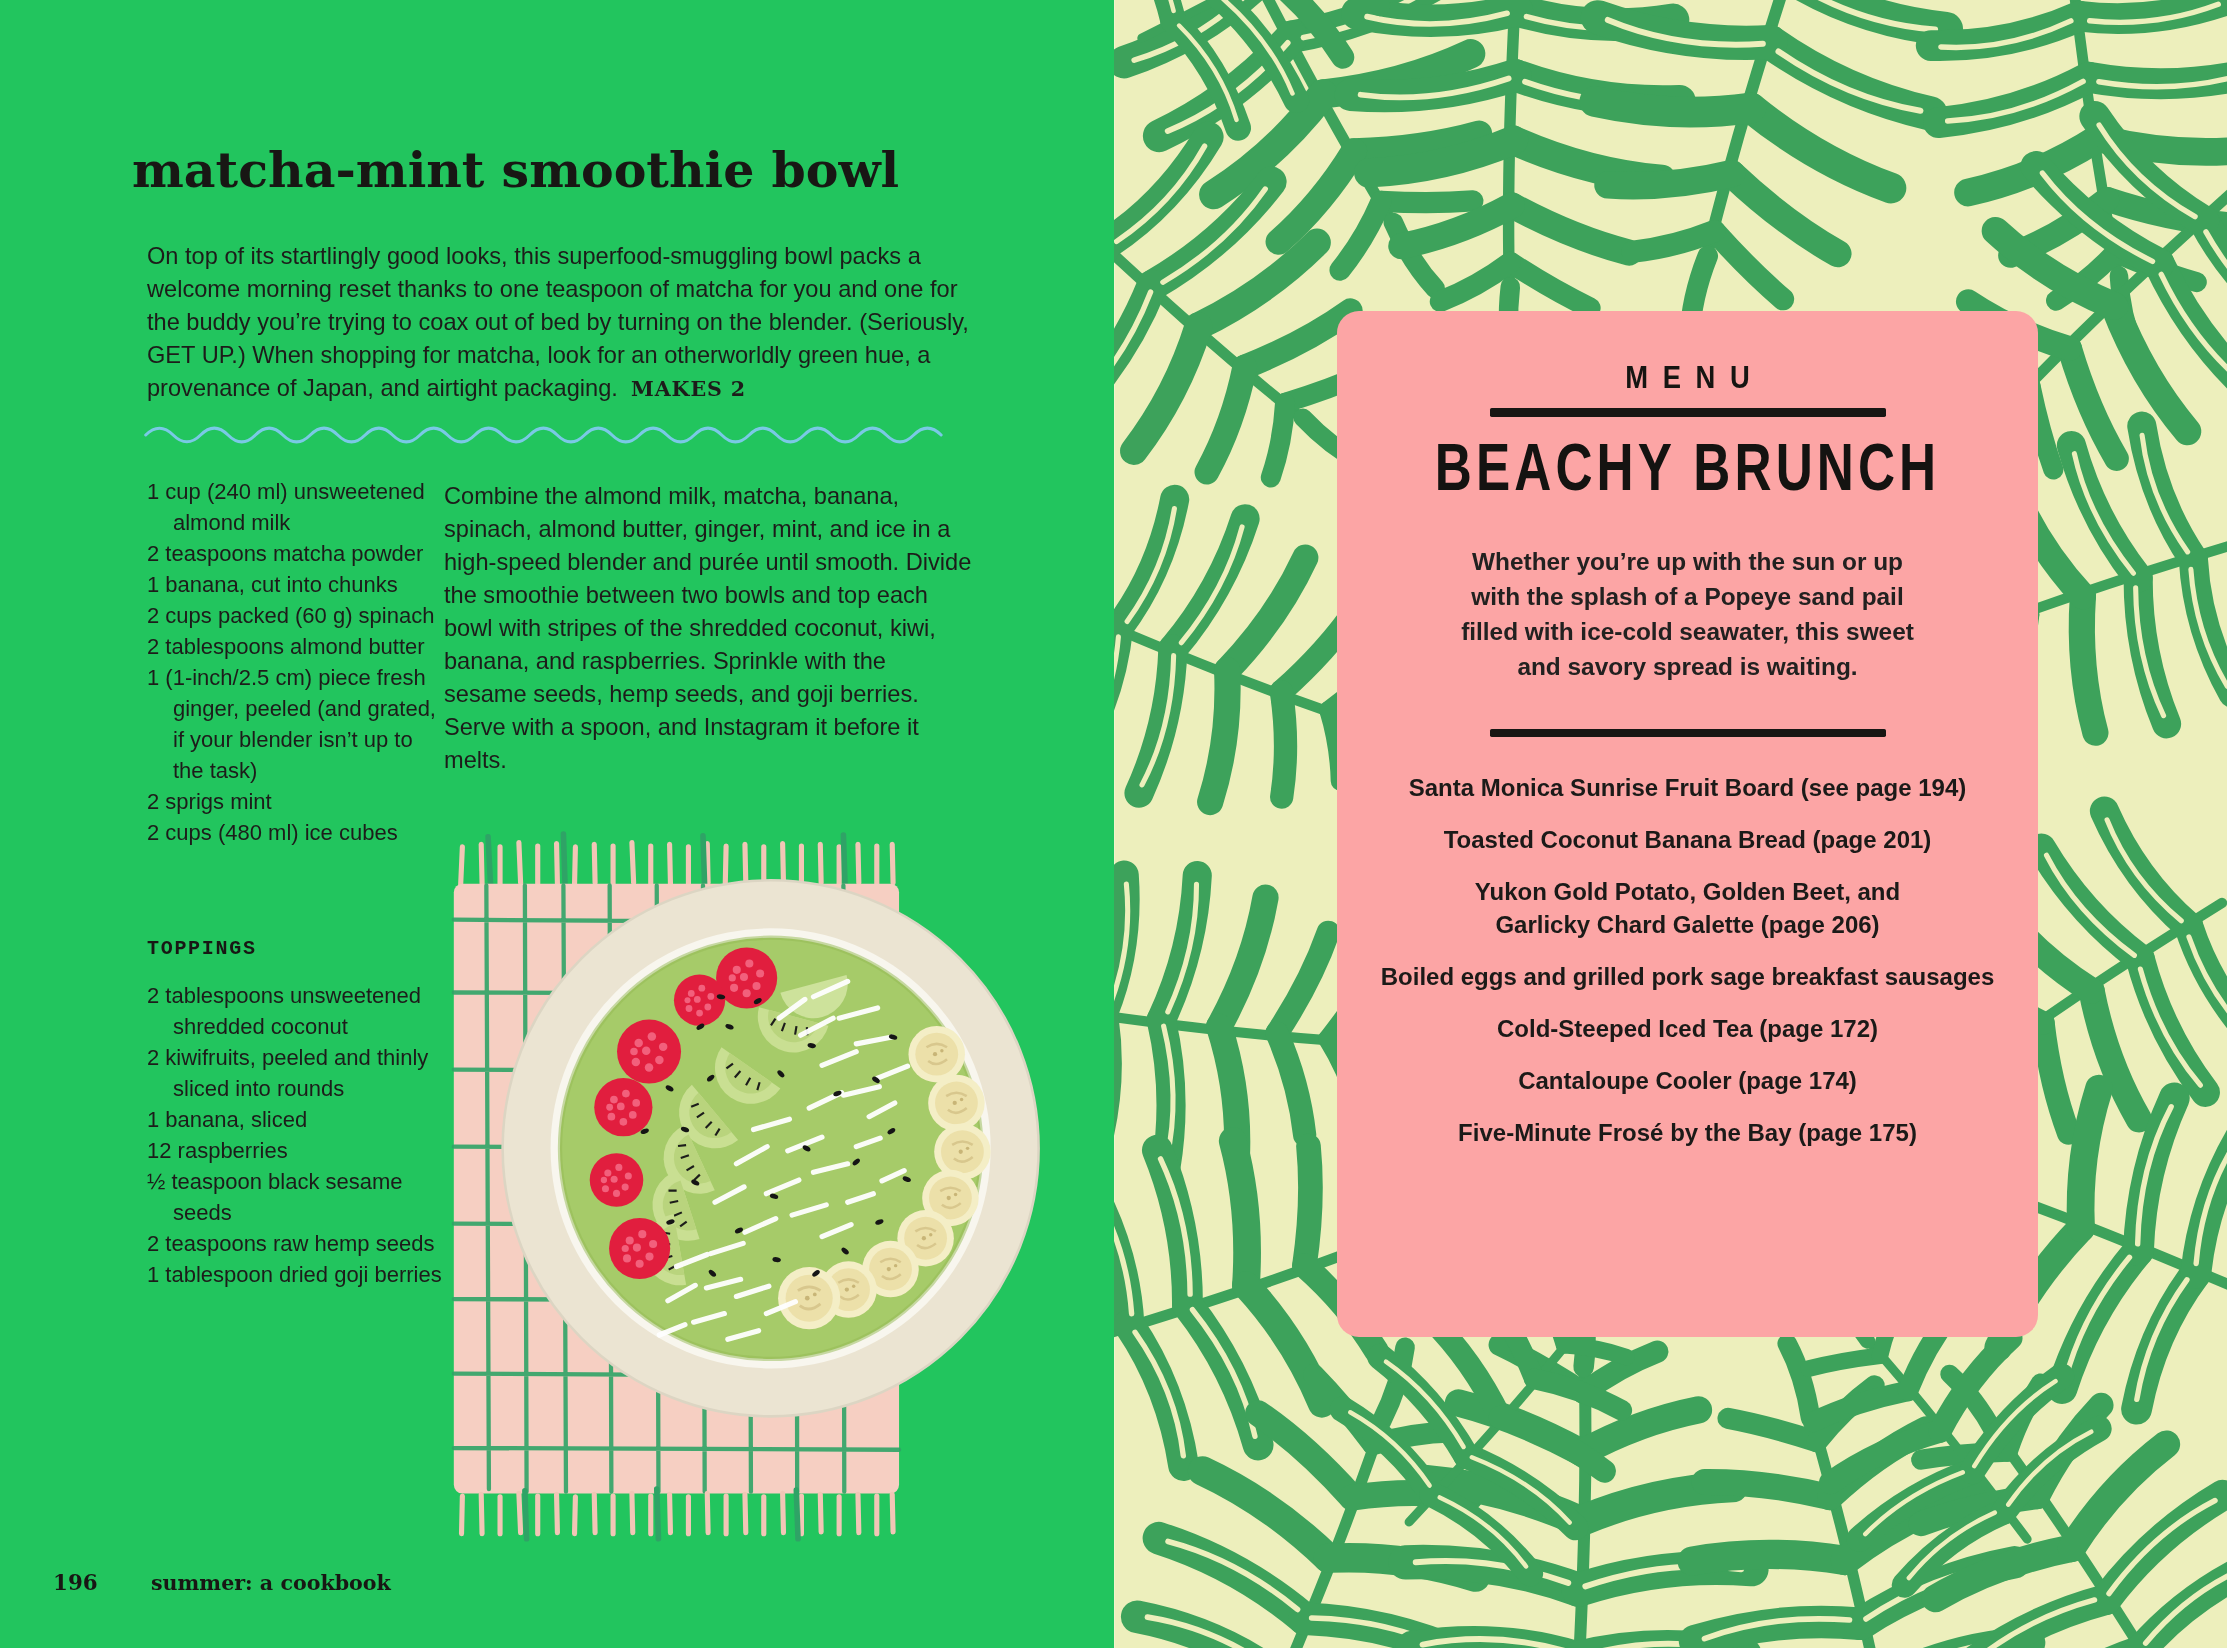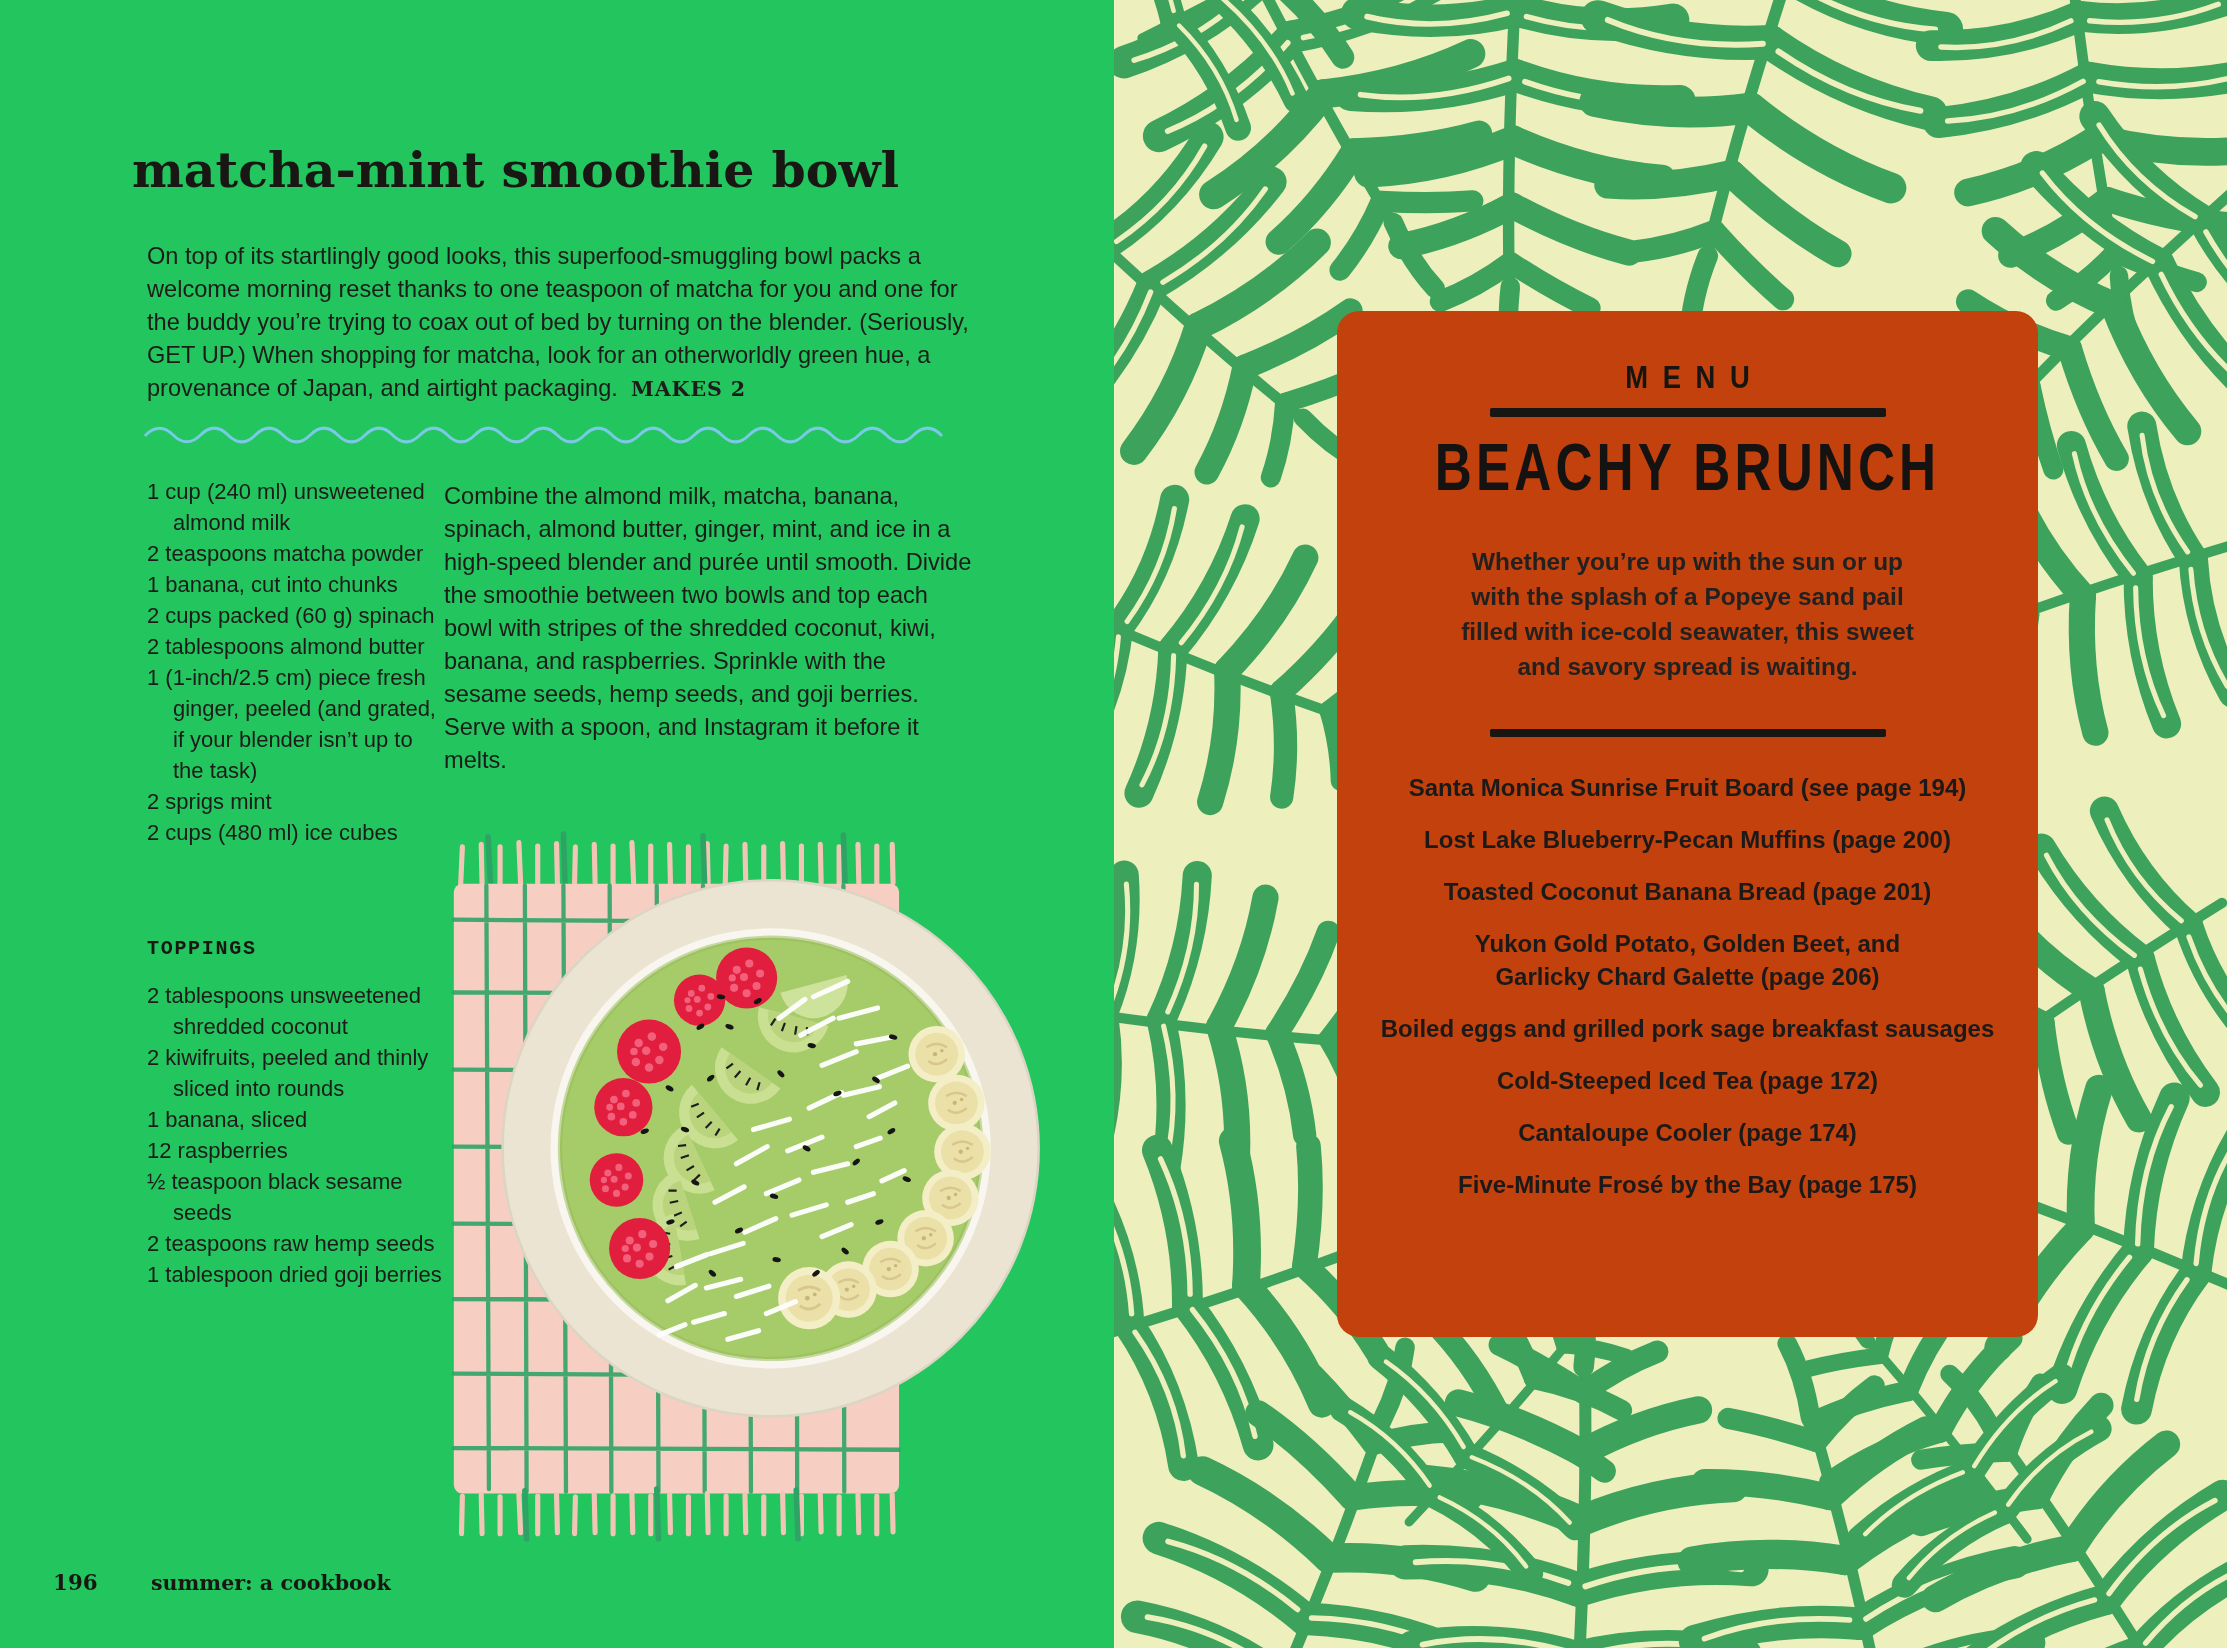--- a/index.html
+++ b/index.html
@@ -46,21 +46,21 @@
   }
   .footer-book {
     position:absolute; left:151px; top:1571px;
     font-family:"DejaVu Serif", serif; font-weight:700; font-size:20.6px; color:#181714;
   }
   
   .page-right { position:absolute; left:1114px; top:0; width:1114px; height:1648px; }
   .leaf-bg { position:absolute; left:0; top:0; }
   .menu-card {
     position:absolute; left:223px; top:311px; width:701px; height:1026px;
-    background:#c2410c; border-radius:22px; text-align:center;
+    background:#fca5a5; border-radius:22px; text-align:center;
   }
   .menu-label {
     padding-top:48px; margin:0;
     font-size:27.4px; font-weight:700; letter-spacing:14.6px; text-indent:14.6px;
     transform:scaleY(1.12); color:#161512;
   }
   .rule { width:396px; height:8.6px; background:#171613; margin:17px auto 0; border-radius:1.7px; }
   .rule2 { margin-top:45px; }
   .menu-title {
     margin:19px 0 0 0;
@@ -320,21 +320,20 @@
       <p class="menu-label">MENU</p>
       <div class="rule"></div>
       <h2 class="menu-title">BEACHY BRUNCH</h2>
       <p class="menu-desc">Whether you’re up with the sun or up
 with the splash of a Popeye sand pail
 filled with ice-cold seawater, this sweet
 and savory spread is waiting.</p>
       <div class="rule rule2"></div>
       <div class="menu-items">
         <div class="menu-item">Santa Monica Sunrise Fruit Board (see page 194)</div>
-        <div class="menu-item">Lost Lake Blueberry-Pecan Muffins (page 200)</div>
         <div class="menu-item">Toasted Coconut Banana Bread (page 201)</div>
         <div class="menu-item">Yukon Gold Potato, Golden Beet, and
 Garlicky Chard Galette (page 206)</div>
         <div class="menu-item">Boiled eggs and grilled pork sage breakfast sausages</div>
         <div class="menu-item">Cold-Steeped Iced Tea (page 172)</div>
         <div class="menu-item">Cantaloupe Cooler (page 174)</div>
         <div class="menu-item">Five-Minute Frosé by the Bay (page 175)</div>
       </div>
     </div>
   </section>

